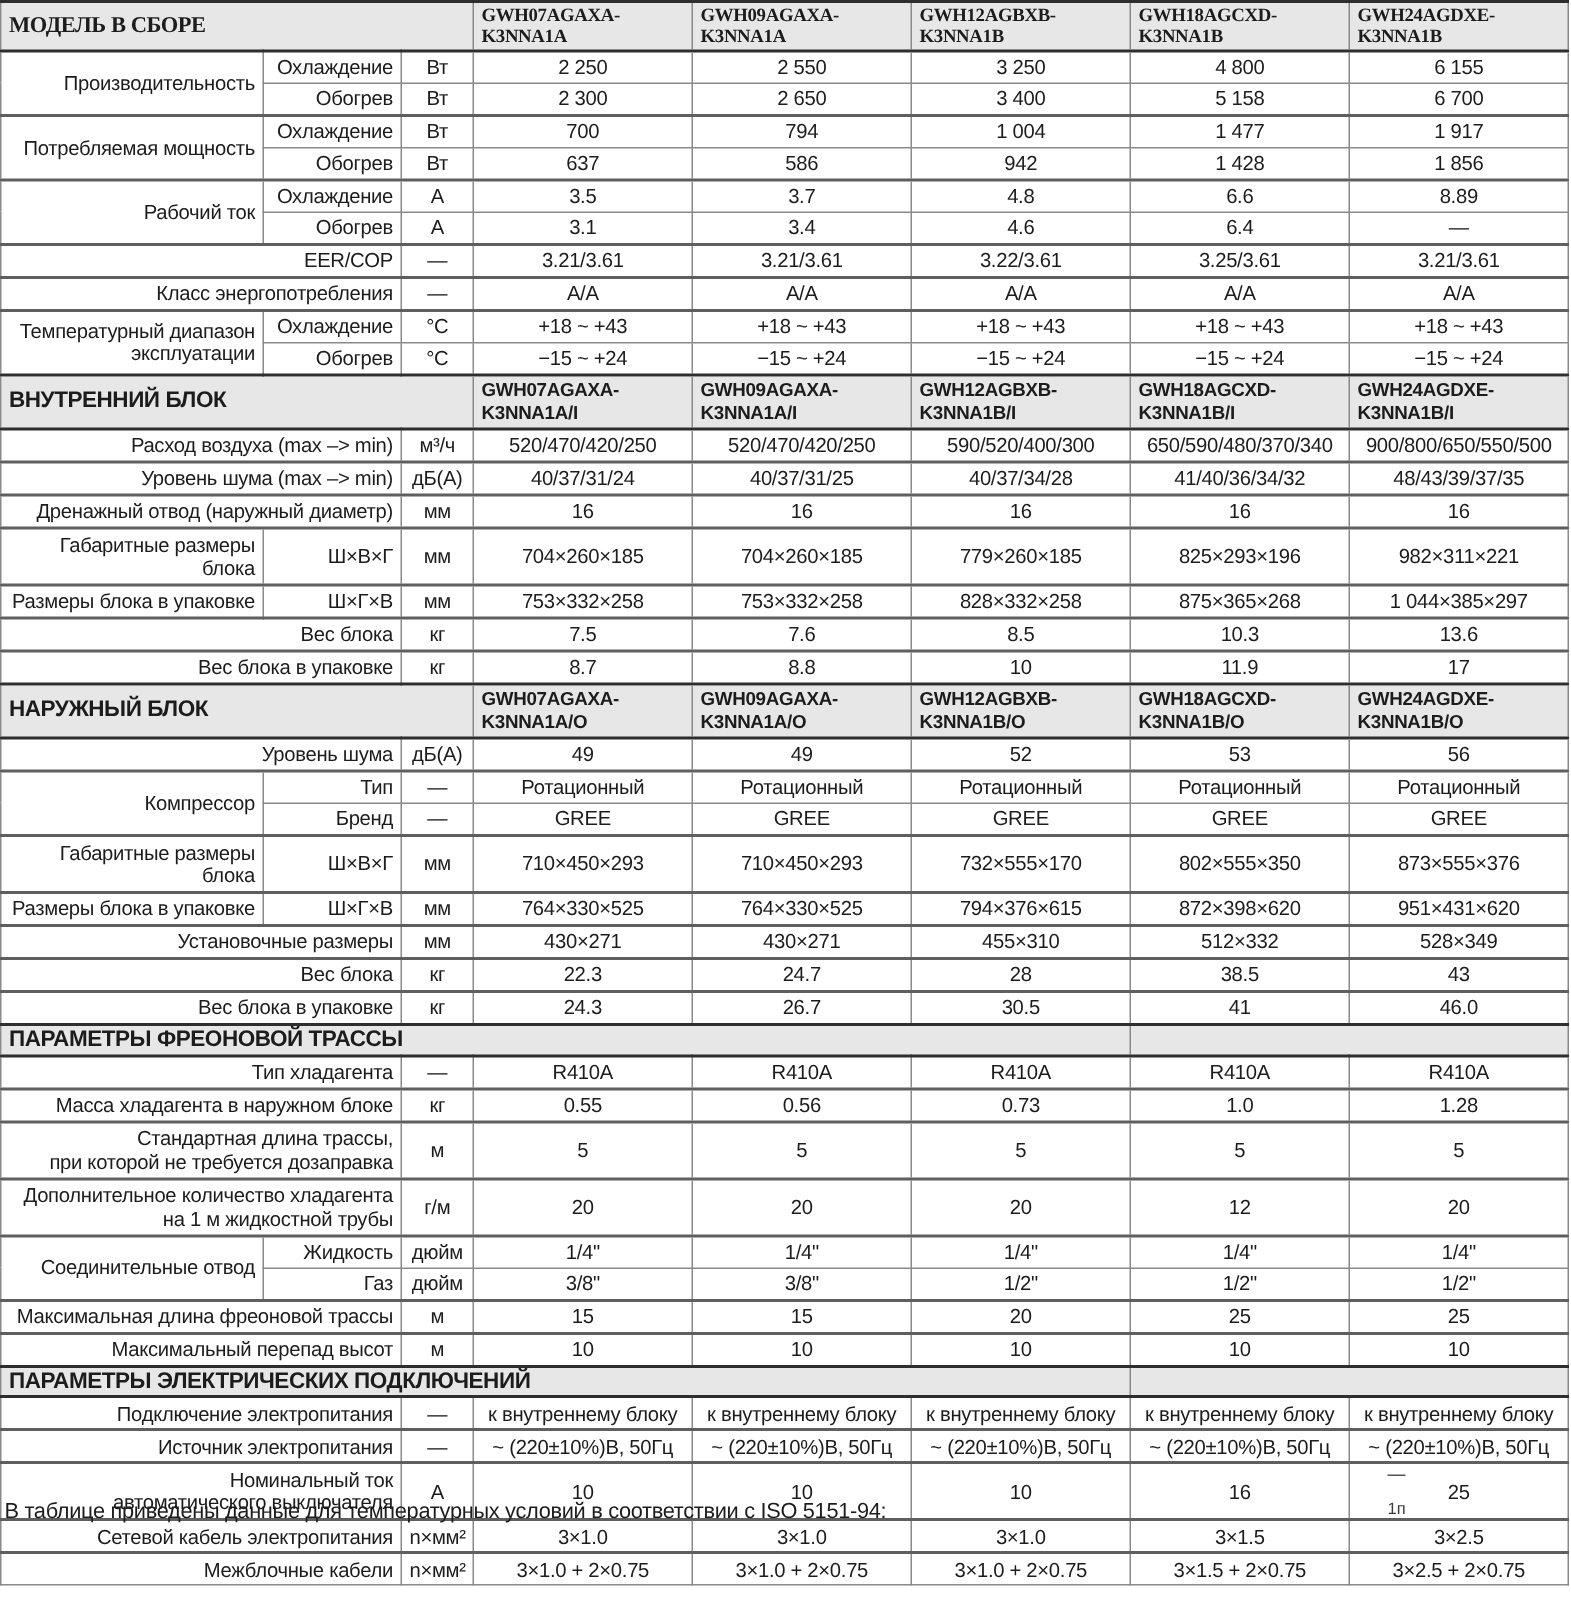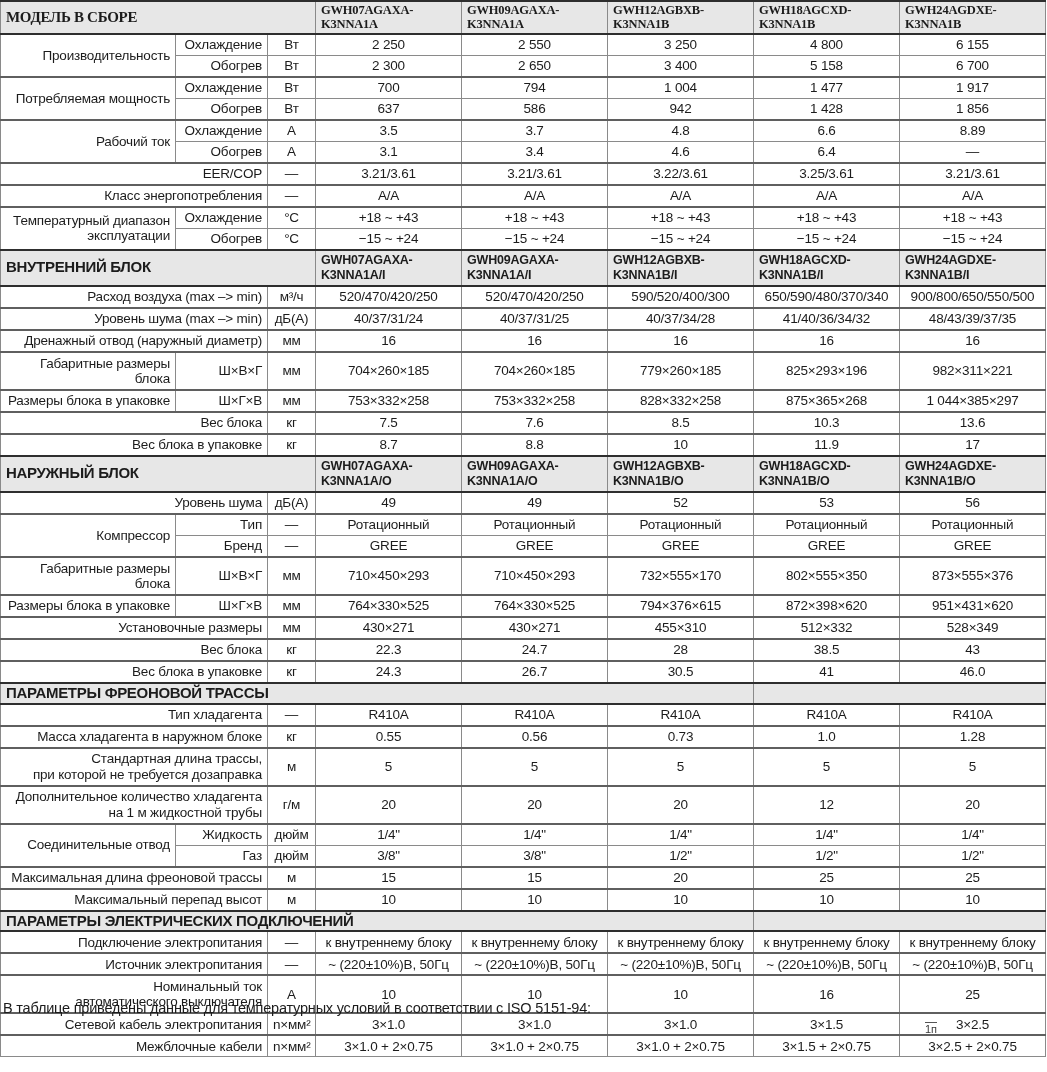--- a/index.html
+++ b/index.html
@@ -33,21 +33,21 @@
   tr.one-line-models td{height:16px;font-family:Liberation Serif, serif;}
   tr.two-line-models td.model-cell{height:32px;}
   .pre{white-space:pre-line;}
   .footnote{
     position:absolute;left:3px;top:998px;width:1000px;
     font-size:14.5px;letter-spacing:-0.2px;line-height:1.45;color:#1c1c1c;
   }
   .footnote .indent{padding-left:52px;}
   .artifact{
     position:absolute;left:925px;top:983px;font-size:11px;color:#3a3a3a;
-    border-top:1px solid #555;padding-top:0px;margin-top:39px;
+    border-top:1px solid #555;padding-top:16px;
   }
 </style>
 </head>
 <body>
 
 <div class="sheet">
   <table class="spec">
     <colgroup>
       <col style="width:175px">
         <col style="width:92px">

